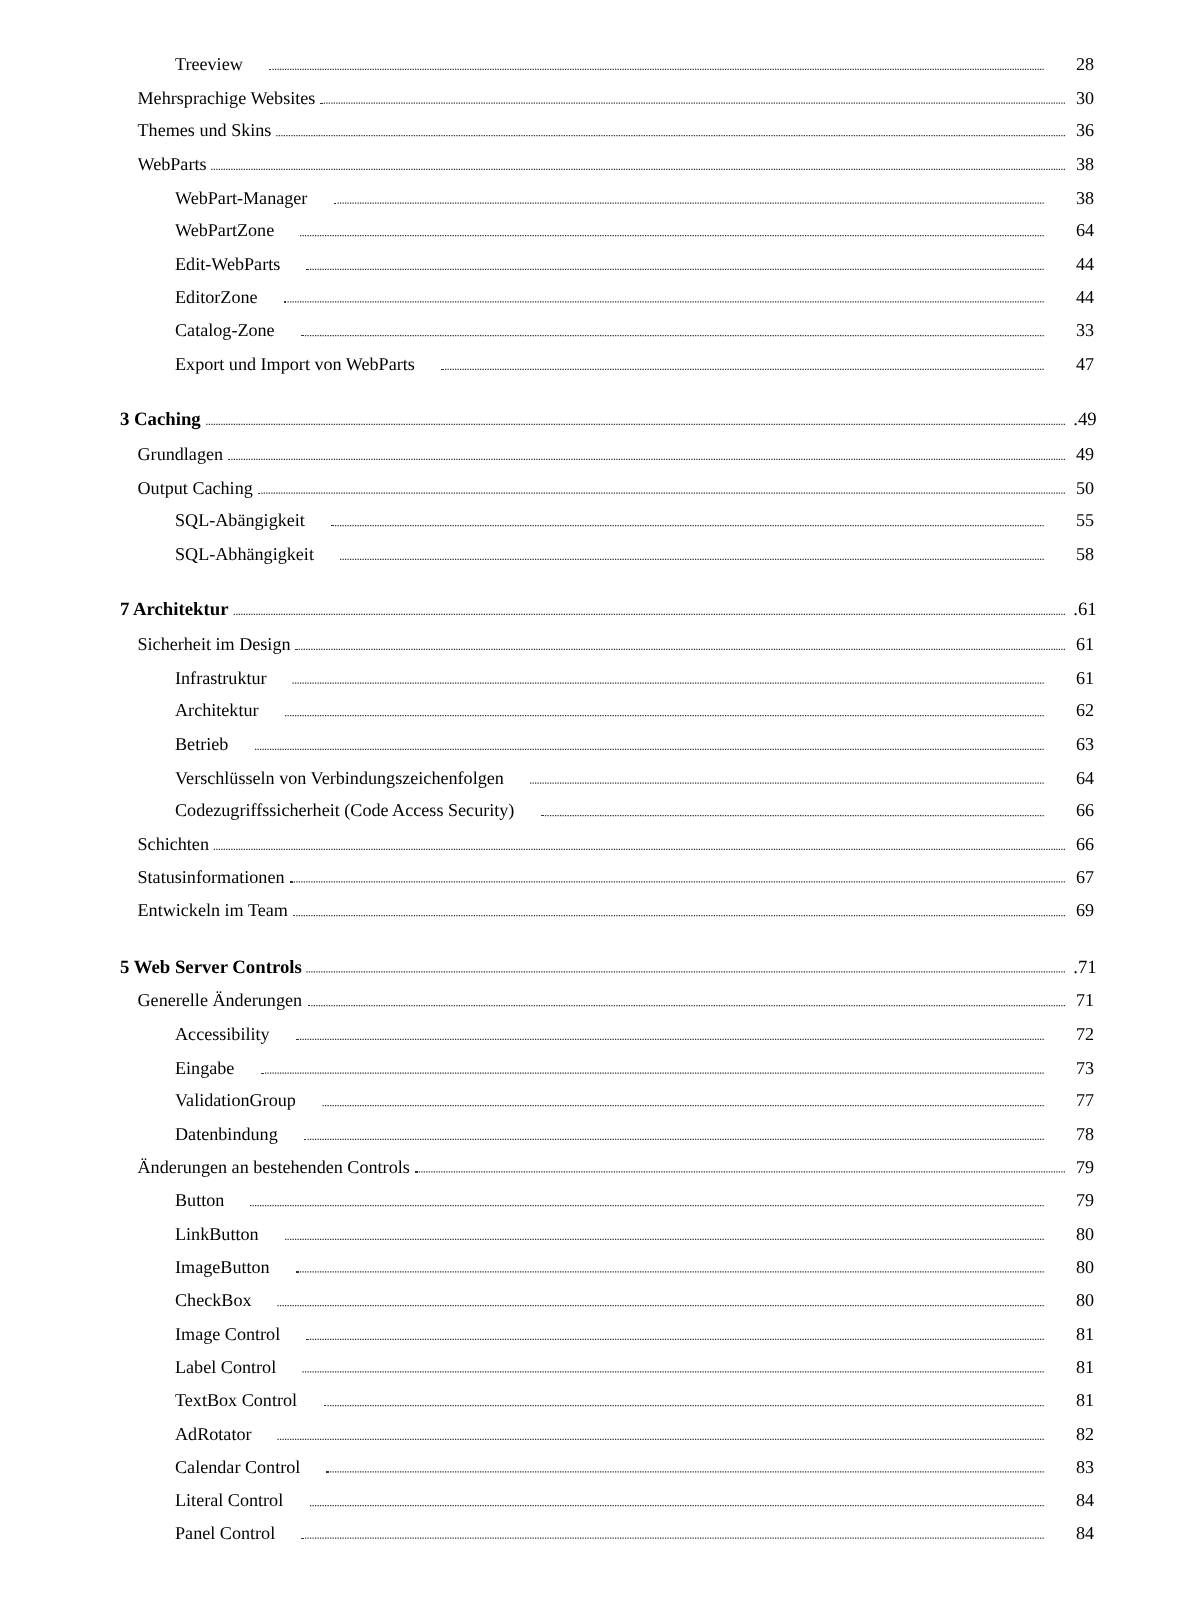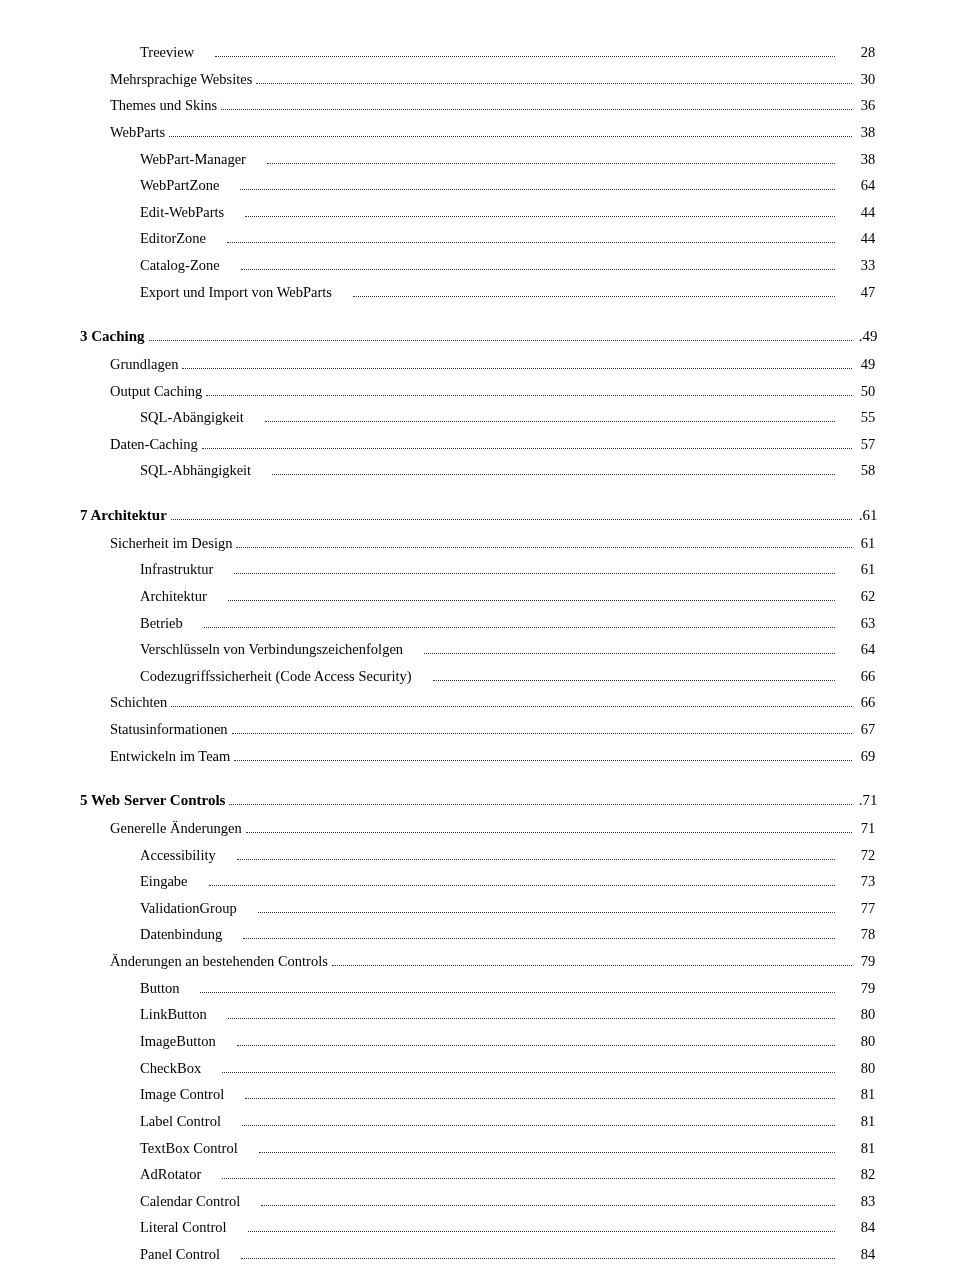--- a/index.html
+++ b/index.html
@@ -47,21 +47,21 @@
     }
 
     .toc-page {
       white-space: nowrap;
       flex-shrink: 0;
       min-width: 24px;
       text-align: center;
     }
 
     
-    .indent-0 { padding-left: 0px; }
+    .indent-0 { padding-left: 0px; margin-left: 16px; }
     .indent-1 { padding-left: 30px; }
     .indent-2 { padding-left: 60px; gap: 17px; }
 
     
     .chapter-heading .toc-label {
       font-weight: bold;
       font-size: 15px;
     }
     .chapter-heading .toc-page {
       font-weight: normal;
@@ -141,25 +141,20 @@
       <div class="toc-entry indent-1 ">
         <span class="toc-label">Output Caching</span>
         <span class="toc-dots"></span>
         <span class="toc-page">50</span>
       </div>
       <div class="toc-entry indent-2 ">
         <span class="toc-label">SQL-Abängigkeit</span>
         <span class="toc-dots"></span>
         <span class="toc-page">55</span>
       </div>
-      <div class="toc-entry indent-1 ">
-        <span class="toc-label">Daten-Caching</span>
-        <span class="toc-dots"></span>
-        <span class="toc-page">57</span>
-      </div>
       <div class="toc-entry indent-2 ">
         <span class="toc-label">SQL-Abhängigkeit</span>
         <span class="toc-dots"></span>
         <span class="toc-page">58</span>
       </div>
       <div class="spacer"></div>
       <div class="toc-entry indent-0 chapter-heading">
         <span class="toc-label">7  Architektur</span>
         <span class="toc-dots"></span>
         <span class="toc-page">.61</span>

